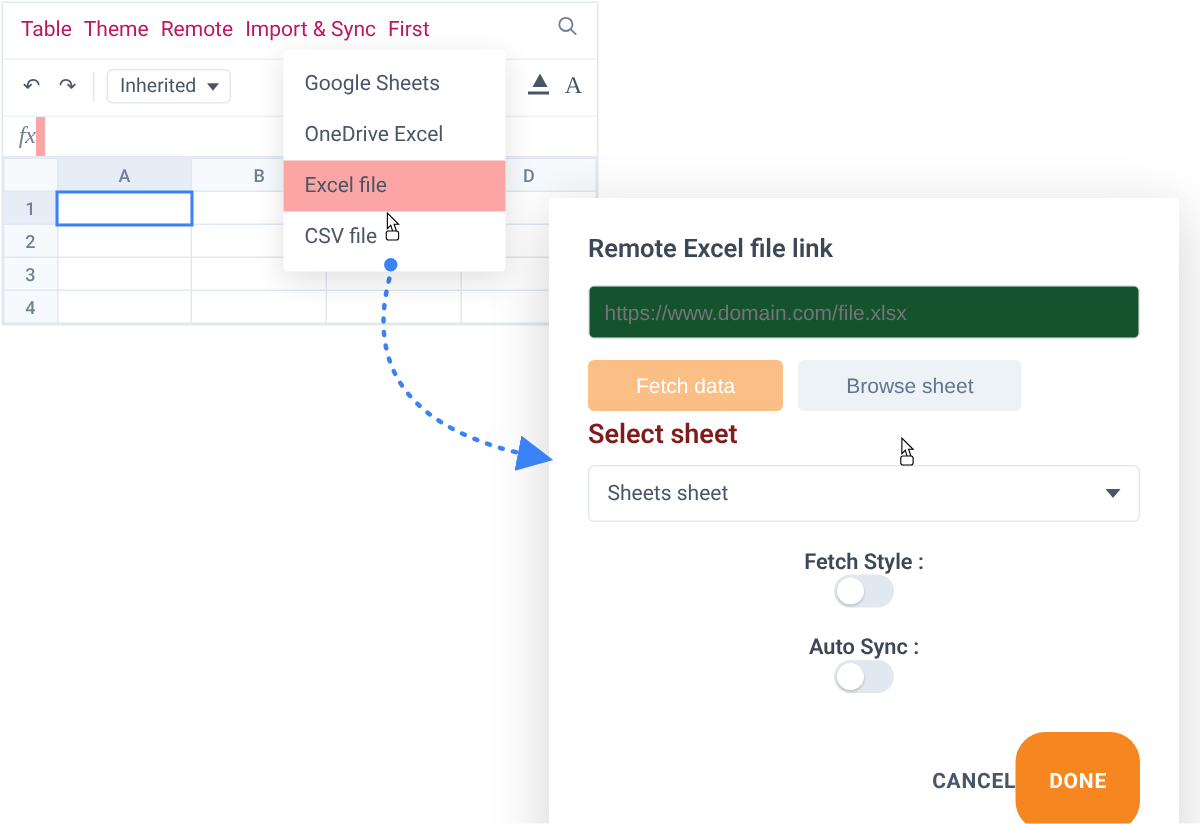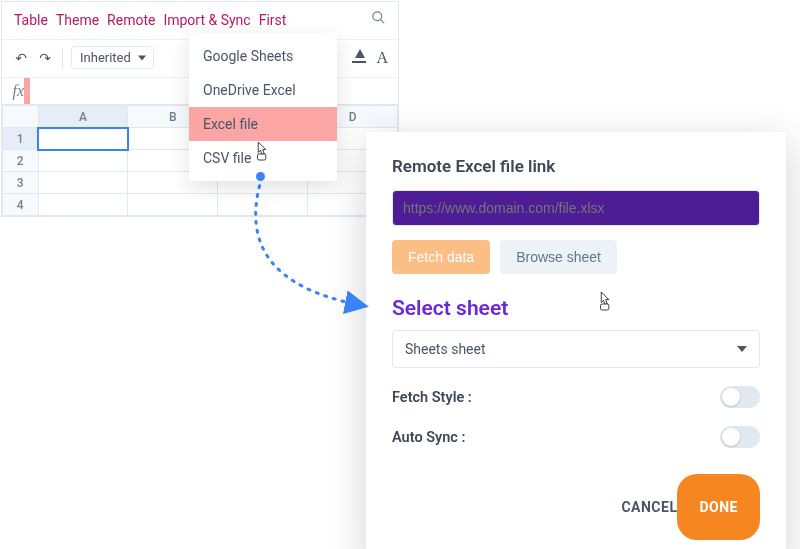--- a/index.html
+++ b/index.html
@@ -43,29 +43,29 @@
   .cursor { position: absolute; width: 18px; height: 22px; z-index: 20; pointer-events:none; }
   .cursor svg { width: 18px; height: 22px; }
 
   
   .dotline { position: absolute; z-index: 3; pointer-events: none; }
   .bluedot { position: absolute; width: 9px; height: 9px; background: #3b82f6; border-radius: 50%; z-index: 6; }
 
   
   .dialog { position: absolute; left: 366px; top: 132px; width: 420px; background: #fff; box-shadow: 0 10px 40px rgba(0,0,0,0.18); border-radius: 3px; padding: 24px 26px 20px; color: #4a5568; }
   .dialog h3 { font-size: 17px; font-weight: 600; color: #3d4756; margin-bottom: 14px; }
-  .url-input { width: 100%; border: 1px solid #e2e8f0; border-radius: 4px; padding: 9px 10px; font-size: 14px; color: #a0aec0; background: #4c1d95; }
+  .url-input { width: 100%; border: 1px solid #e2e8f0; border-radius: 4px; padding: 9px 10px; font-size: 14px; color: #a0aec0; background: #14532d; }
   .btnrow { display: flex; gap: 10px; margin-top: 14px; }
-  .btn { padding: 9px 16px; border-radius: 4px; font-size: 14px; border: none; cursor: default; }
+  .btn { padding: 9px 32px; border-radius: 4px; font-size: 14px; border: none; cursor: default; }
   .btn.fetch { background: #fbbf86; color: #fff; font-weight: 500; }
   .btn.browse { background: #edf2f7; color: #64748b; }
-  .label2 { font-size: 21px; font-weight: 600; color: #6d28d9; margin: 22px 0 10px; }
+  .label2 { font-size: 18px; font-weight: 600; color: #7f1d1d; margin: 5px 0 10px; }
   .select { width: 100%; border: 1px solid #e2e8f0; border-radius: 4px; padding: 10px 12px; font-size: 14px; color: #4a5568; background: #fff; display: flex; justify-content: space-between; align-items: center; }
   .select .chev { width: 0; height: 0; border-left: 5px solid transparent; border-right: 5px solid transparent; border-top: 6px solid #4a5568; }
-  .togglerow { display: flex; justify-content: space-between; align-items: center; margin-top: 18px; font-size: 14.5px; font-weight: 600; color: #3d4756; }
+  .togglerow { display: flex; justify-content: space-between; align-items: center; margin-top: 18px; font-size: 14.5px; font-weight: 600; color: #3d4756; flex-direction: column; }
   .toggle { width: 40px; height: 22px; background: #e2e8f0; border-radius: 11px; position: relative; }
   .toggle::after { content: ""; position: absolute; left: 2px; top: 2px; width: 18px; height: 18px; background: #fff; border-radius: 50%; box-shadow: 0 1px 2px rgba(0,0,0,0.2); }
   .dialog-actions { display: flex; justify-content: flex-end; align-items: center; margin-top: 26px; }
   .cancel { font-size: 14px; font-weight: 700; letter-spacing: 0.5px; color: #4a5568; }
   .done { background: #f6861f; color: #fff; font-weight: 700; letter-spacing: 0.5px; padding: 25px 22px; border-radius: 20px; font-size: 14px; }
 </style>
 </head>
 <body>
 
 <div class="sheet-panel">

